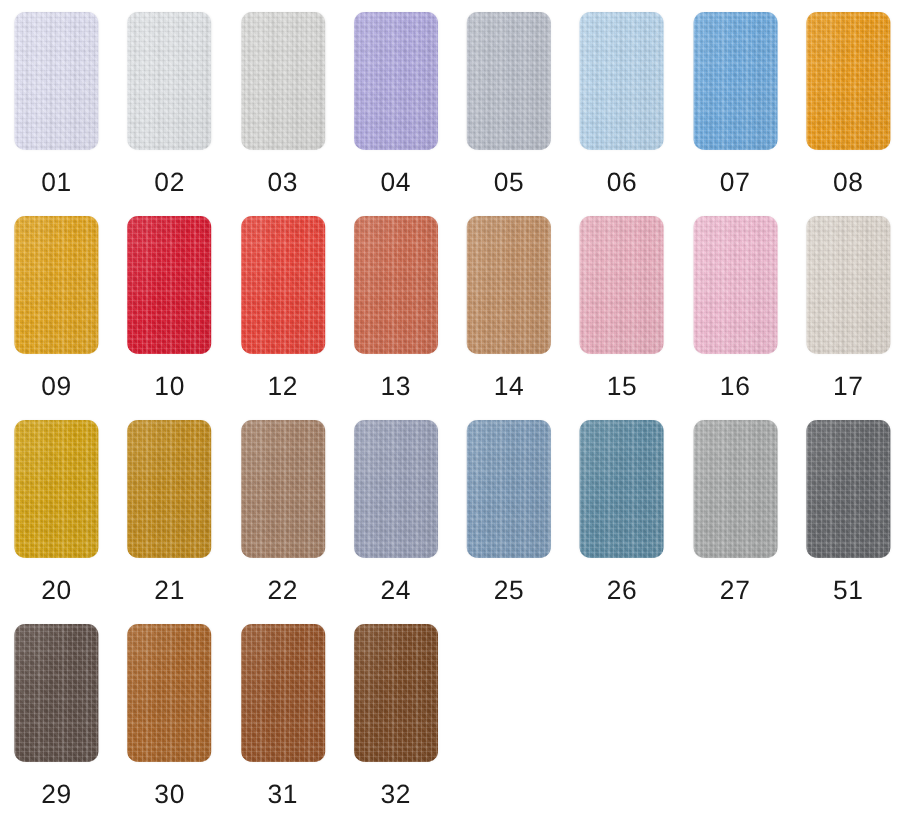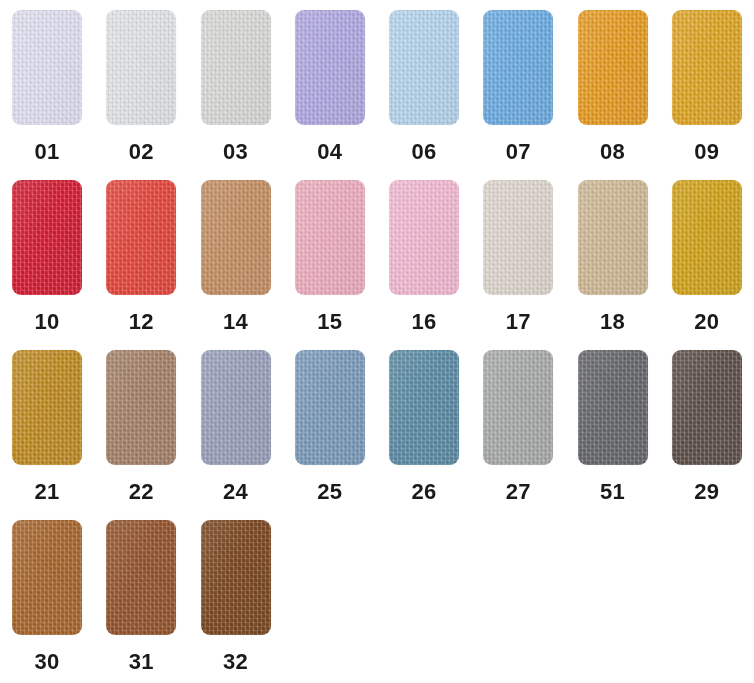--- a/index.html
+++ b/index.html
@@ -89,21 +89,21 @@
         rgba(255,255,255,0.10) 0%,
         rgba(255,255,255,0.00) 45%,
         rgba(0,0,0,0.030) 100%
       );
     pointer-events: none;
   }
 
   .swatch-label {
     margin-top: 16px;
     font-size: 22px;
-    font-weight: bold;
+    font-weight: normal;
     color: #1a1a1a;
     letter-spacing: 0.5px;
     line-height: 1;
     font-family: "Liberation Sans", sans-serif;
   }
 </style>
 </head>
 <body>
 
 <div id="swatch-grid">
@@ -117,20 +117,24 @@
     </div>
     <div class="swatch-cell">
       <div class="swatch-chip" style="background: rgb(216, 216, 214);"></div>
       <div class="swatch-label">03</div>
     </div>
     <div class="swatch-cell">
       <div class="swatch-chip" style="background: rgb(176, 169, 222);"></div>
       <div class="swatch-label">04</div>
     </div>
     <div class="swatch-cell">
+      <div class="swatch-chip" style="background: rgb(185, 190, 201);"></div>
+      <div class="swatch-label">05</div>
+    </div>
+    <div class="swatch-cell">
       <div class="swatch-chip" style="background: rgb(182, 211, 234);"></div>
       <div class="swatch-label">06</div>
     </div>
     <div class="swatch-cell">
       <div class="swatch-chip" style="background: rgb(111, 170, 221);"></div>
       <div class="swatch-label">07</div>
     </div>
     <div class="swatch-cell">
       <div class="swatch-chip" style="background: rgb(233, 154, 28);"></div>
       <div class="swatch-label">08</div>
@@ -141,40 +145,40 @@
     </div>
     <div class="swatch-cell">
       <div class="swatch-chip" style="background: rgb(216, 27, 50);"></div>
       <div class="swatch-label">10</div>
     </div>
     <div class="swatch-cell">
       <div class="swatch-chip" style="background: rgb(232, 68, 58);"></div>
       <div class="swatch-label">12</div>
     </div>
     <div class="swatch-cell">
+      <div class="swatch-chip" style="background: rgb(204, 106, 79);"></div>
+      <div class="swatch-label">13</div>
+    </div>
+    <div class="swatch-cell">
       <div class="swatch-chip" style="background: rgb(192, 143, 102);"></div>
       <div class="swatch-label">14</div>
     </div>
     <div class="swatch-cell">
       <div class="swatch-chip" style="background: rgb(233, 174, 190);"></div>
       <div class="swatch-label">15</div>
     </div>
     <div class="swatch-cell">
       <div class="swatch-chip" style="background: rgb(239, 186, 209);"></div>
       <div class="swatch-label">16</div>
     </div>
     <div class="swatch-cell">
       <div class="swatch-chip" style="background: rgb(220, 213, 205);"></div>
       <div class="swatch-label">17</div>
     </div>
     <div class="swatch-cell">
-      <div class="swatch-chip" style="background: rgb(207, 184, 147);"></div>
-      <div class="swatch-label">18</div>
-    </div>
-    <div class="swatch-cell">
       <div class="swatch-chip" style="background: rgb(210, 162, 19);"></div>
       <div class="swatch-label">20</div>
     </div>
     <div class="swatch-cell">
       <div class="swatch-chip" style="background: rgb(192, 139, 30);"></div>
       <div class="swatch-label">21</div>
     </div>
     <div class="swatch-cell">
       <div class="swatch-chip" style="background: rgb(165, 129, 104);"></div>
       <div class="swatch-label">22</div>

